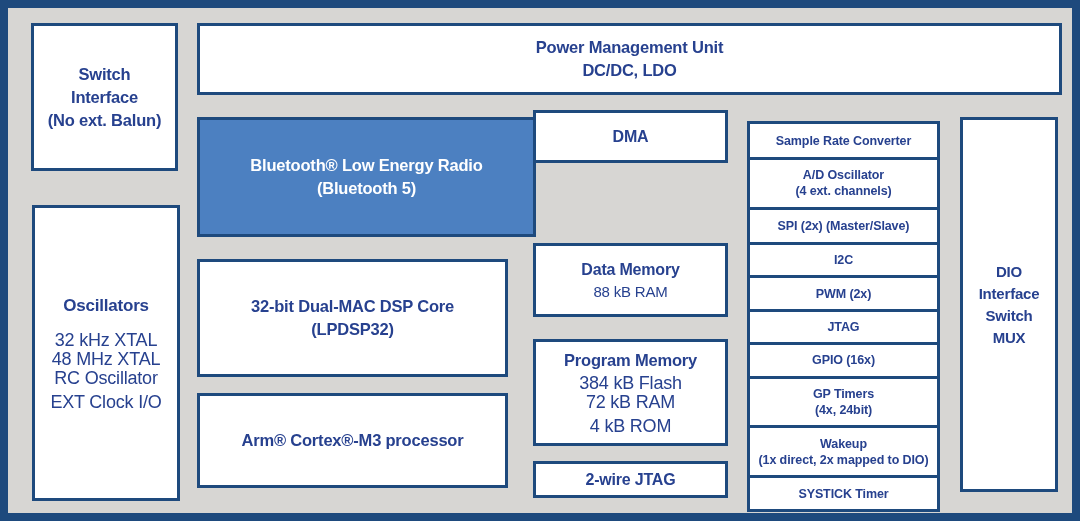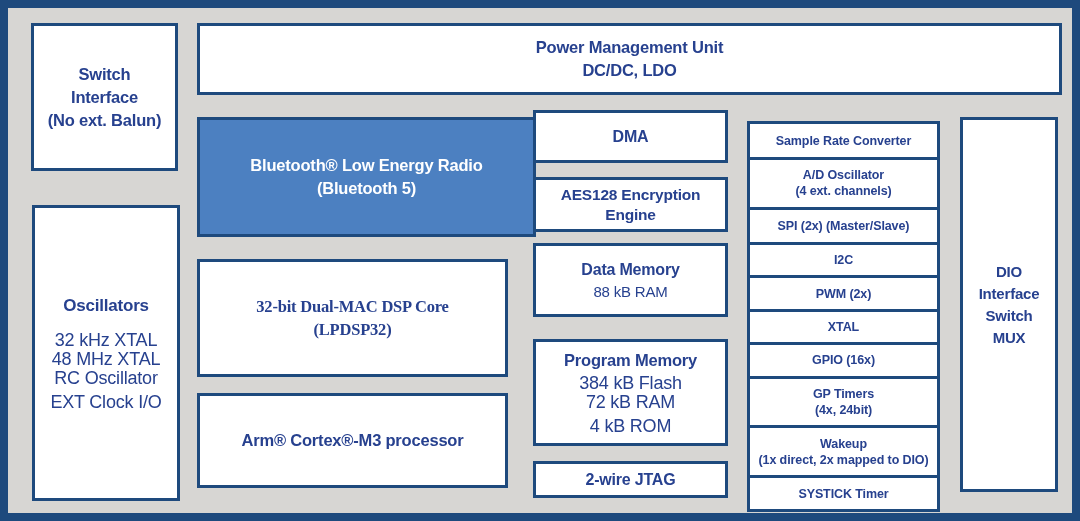--- a/index.html
+++ b/index.html
@@ -93,37 +93,33 @@
   </div>
 
   <div class="block" style="left:24px;top:197px;width:148px;height:296px;">
     <span class="ln osc-title">Oscillators</span>
     <span class="ln sub">32 kHz XTAL</span>
     <span class="ln sub">48 MHz XTAL</span>
     <span class="ln sub">RC Oscillator</span>
     <span class="ln sub gap-top">EXT Clock I/O</span>
   </div>
 
-  <div class="block" style="left:189px;top:251px;width:311px;height:118px;font-family:Liberation Serif, serif;">
+  <div class="block" style="left:189px;top:251px;width:311px;height:118px;">
     <span class="ln">32-bit Dual-MAC DSP Core</span>
     <span class="ln">(LPDSP32)</span>
   </div>
 
   <div class="block" style="left:189px;top:385px;width:311px;height:95px;">
     <span class="ln">Arm® Cortex®-M3 processor</span>
   </div>
 
   <div class="block" style="left:525px;top:102px;width:195px;height:53px;font-size:16px;">
     <span class="ln">DMA</span>
   </div>
 
-  <div class="block" style="left:525px;top:169px;width:195px;height:55px;font-size:15.5px;line-height:20px;">
-    <span class="ln">AES128 Encryption</span>
-    <span class="ln">Engine</span>
-  </div>
 
   <div class="block" style="left:525px;top:235px;width:195px;height:74px;">
     <span class="ln" style="font-size:16px;">Data Memory</span>
     <span class="ln sub-lg">88 kB RAM</span>
   </div>
 
   <div class="block" style="left:525px;top:331px;width:195px;height:107px;">
     <span class="ln pm-title">Program Memory</span>
     <span class="ln sub">384 kB Flash</span>
     <span class="ln sub">72 kB RAM</span>
@@ -145,21 +141,21 @@
     <div class="p-row" style="flex:35;">
       <span>SPI (2x) (Master/Slave)</span>
     </div>
     <div class="p-row" style="flex:32;">
       <span>I2C</span>
     </div>
     <div class="p-row" style="flex:33;">
       <span>PWM (2x)</span>
     </div>
     <div class="p-row" style="flex:32;">
-      <span>XTAL</span>
+      <span>JTAG</span>
     </div>
     <div class="p-row" style="flex:33;">
       <span>GPIO (16x)</span>
     </div>
     <div class="p-row" style="flex:52;">
       <span>GP Timers</span>
       <span>(4x, 24bit)</span>
     </div>
     <div class="p-row" style="flex:53;">
       <span>Wakeup</span>

